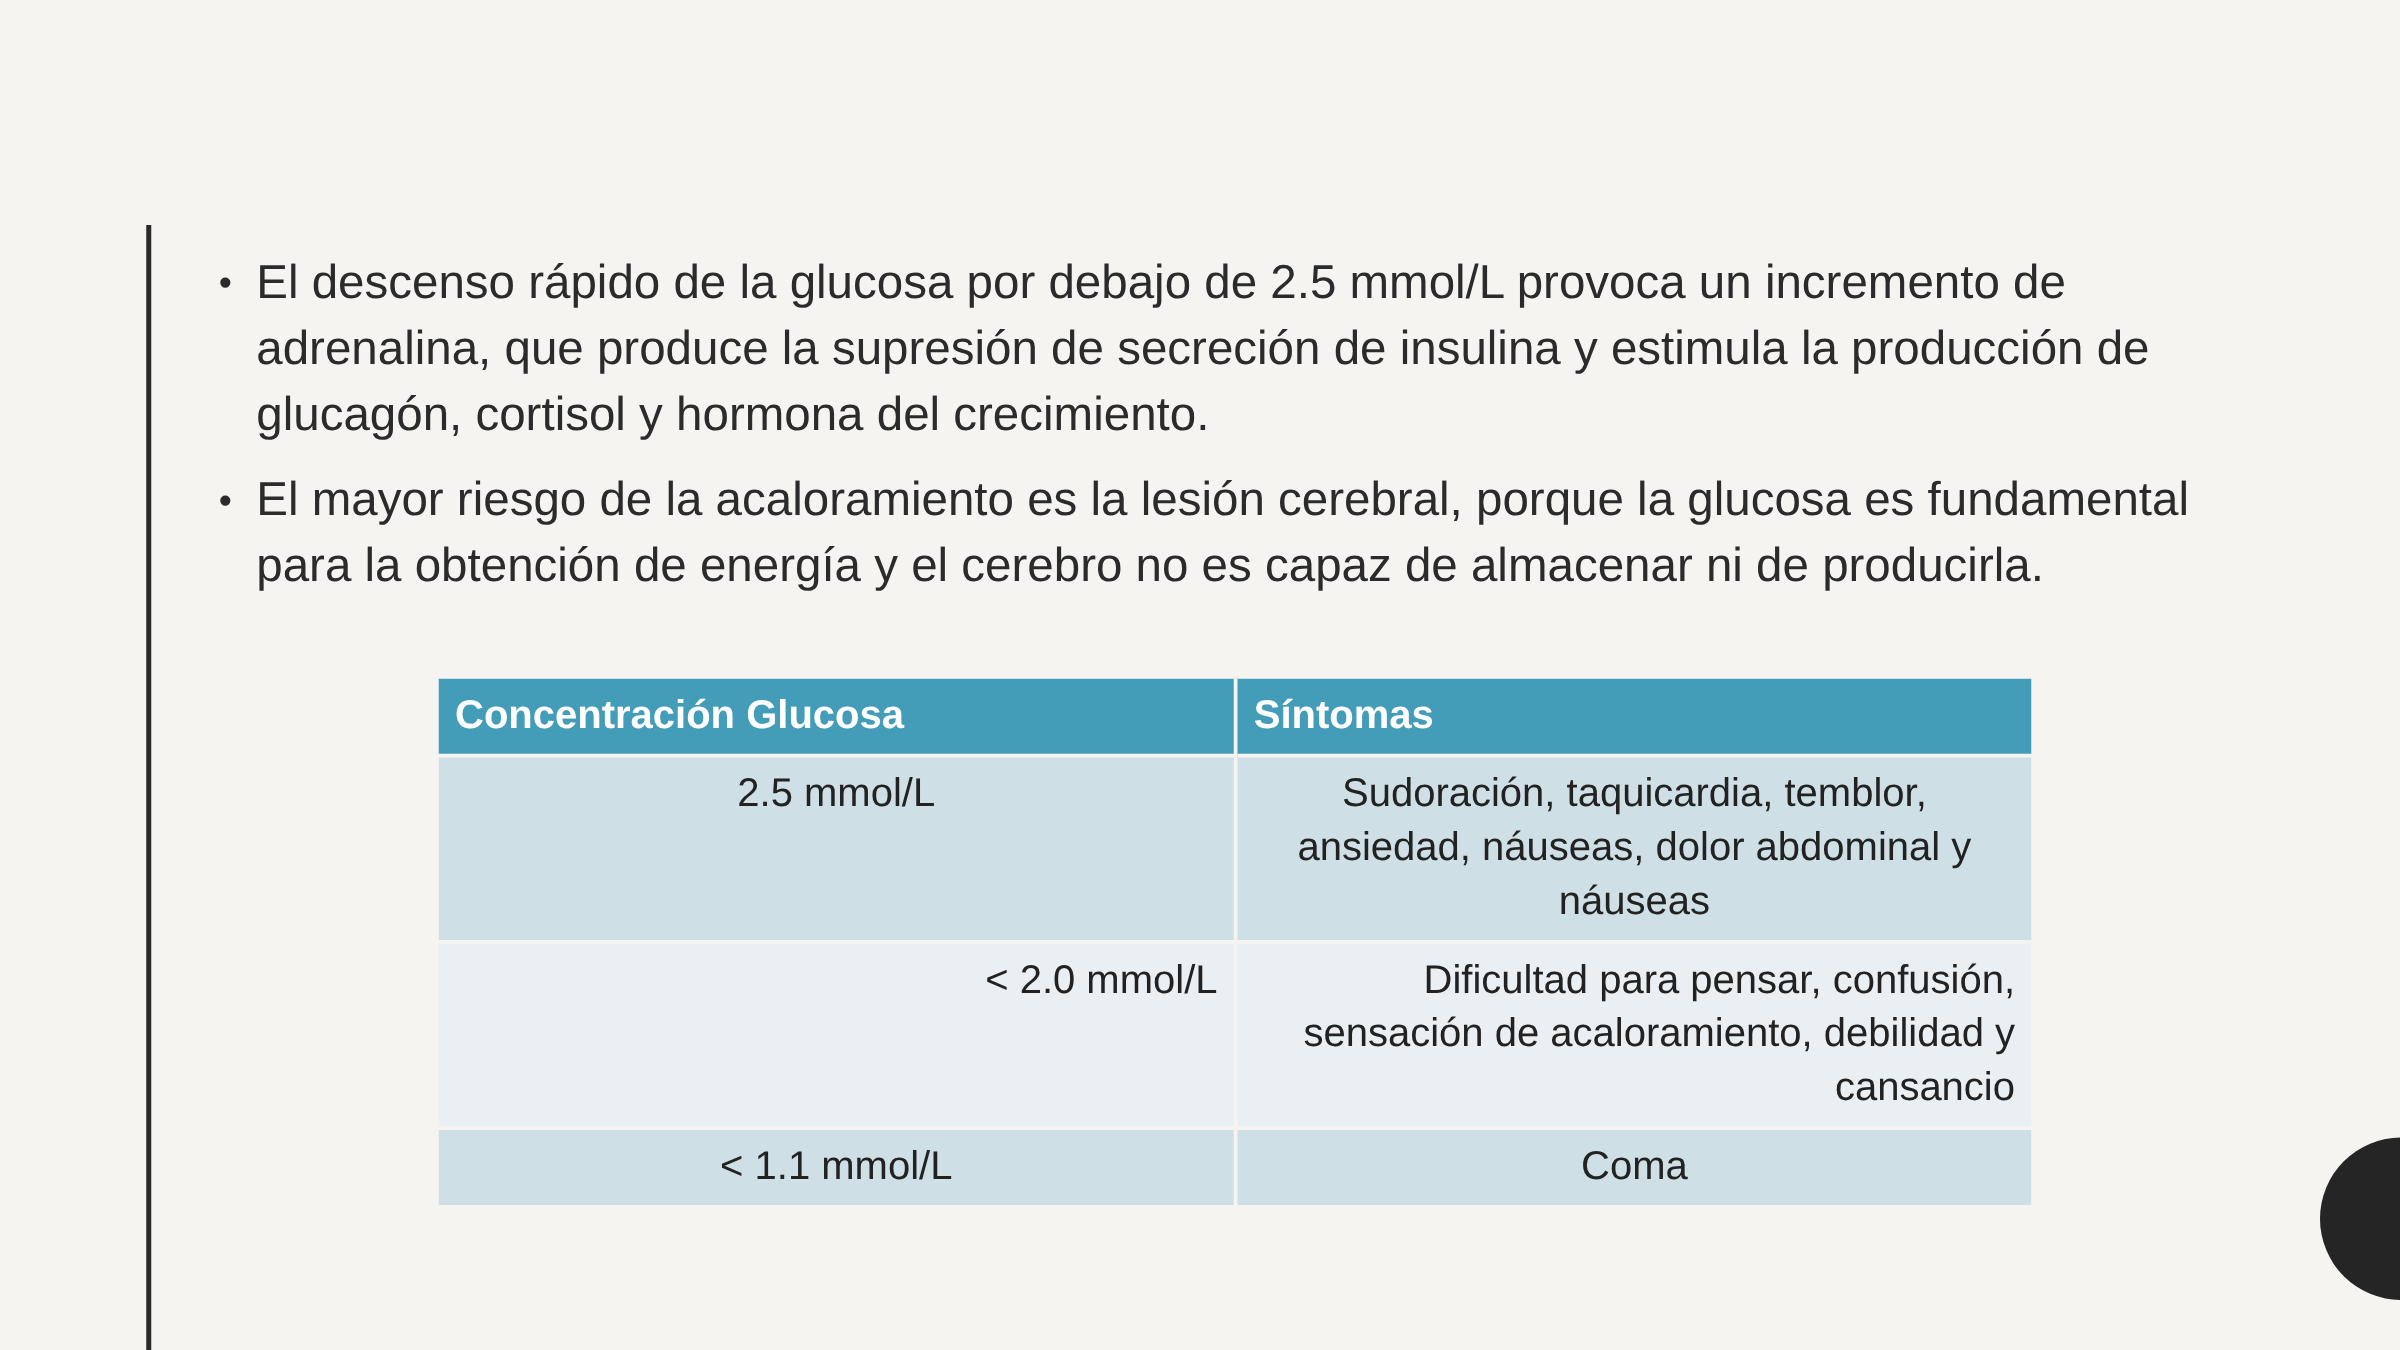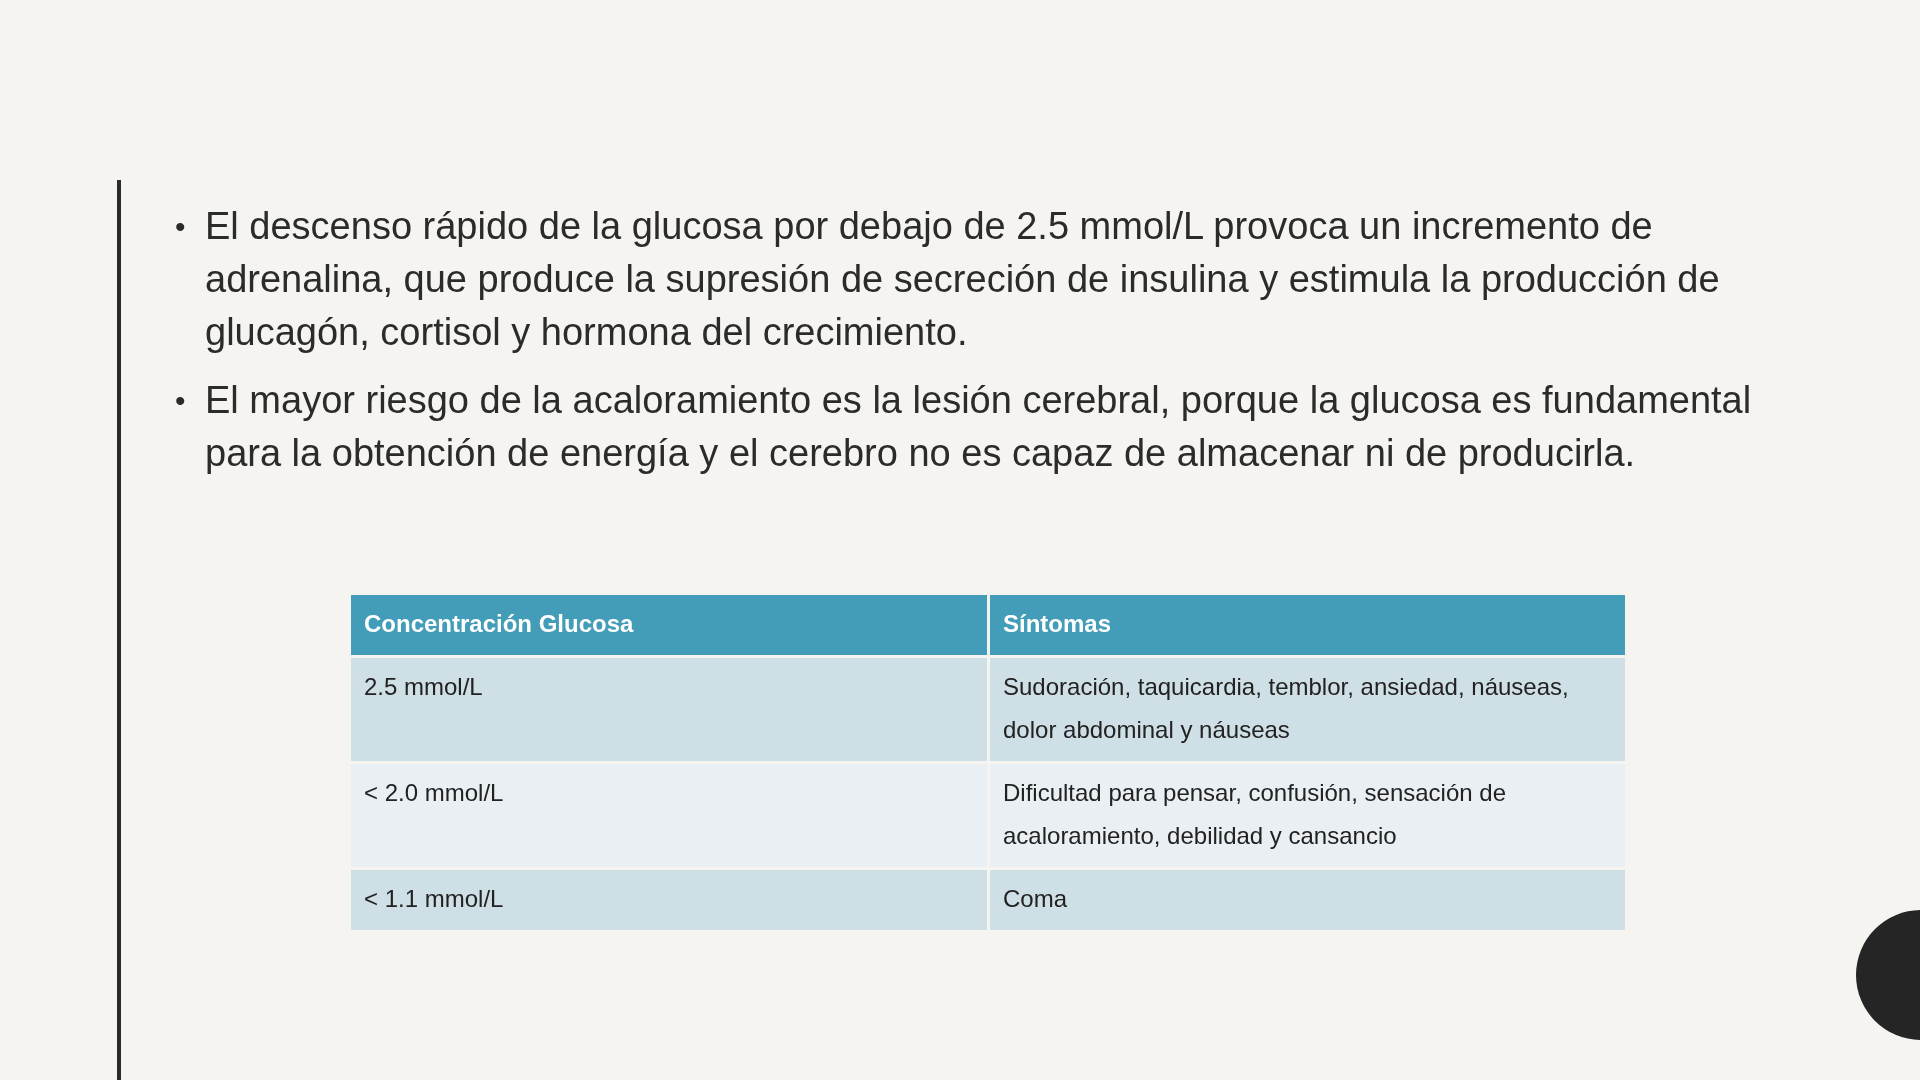--- a/index.html
+++ b/index.html
@@ -19,36 +19,36 @@
   }
   .bullets li {
     position:relative; padding-left:30px;
     font-size:38px; line-height:53px; color:#2b2b2b;
     margin-bottom:15px;
   }
   .bullets li .dot {
     position:absolute; left:0; top:0; font-size:30px;
   }
   table.gtable {
-    position:absolute; left:348px; top:592px; width:1280px;
+    position:absolute; left:348px; top:540px; width:1280px;
     border-collapse:collapse;
-    font-size:24px; line-height:43px;
+    font-size:32px; line-height:43px;
   }
   .gtable th, .gtable td {
     text-align:left; vertical-align:top;
     padding:7px 13px 10px 13px;
     border:3px solid #f5f4f1;
   }
   .gtable th {
     background:#439db8; color:#fff; font-weight:bold;
     height:40px;
   }
   .gtable th:first-child, .gtable td:first-child { width:610px; }
-  .gtable tr.odd td { background:#cfdfe6; }
-  .gtable tr.even td { background:#e9eff2; }
+  .gtable tr.odd td { background:#cfdfe6;text-align:center; }
+  .gtable tr.even td { background:#e9eff2;text-align:right; }
   .circle {
     position:absolute; left:1856px; top:910px; width:130px; height:130px;
     border-radius:50%; background:#252525;
   }
 </style>
 </head>
 <body>
 
 <div class="vline"></div>
 

